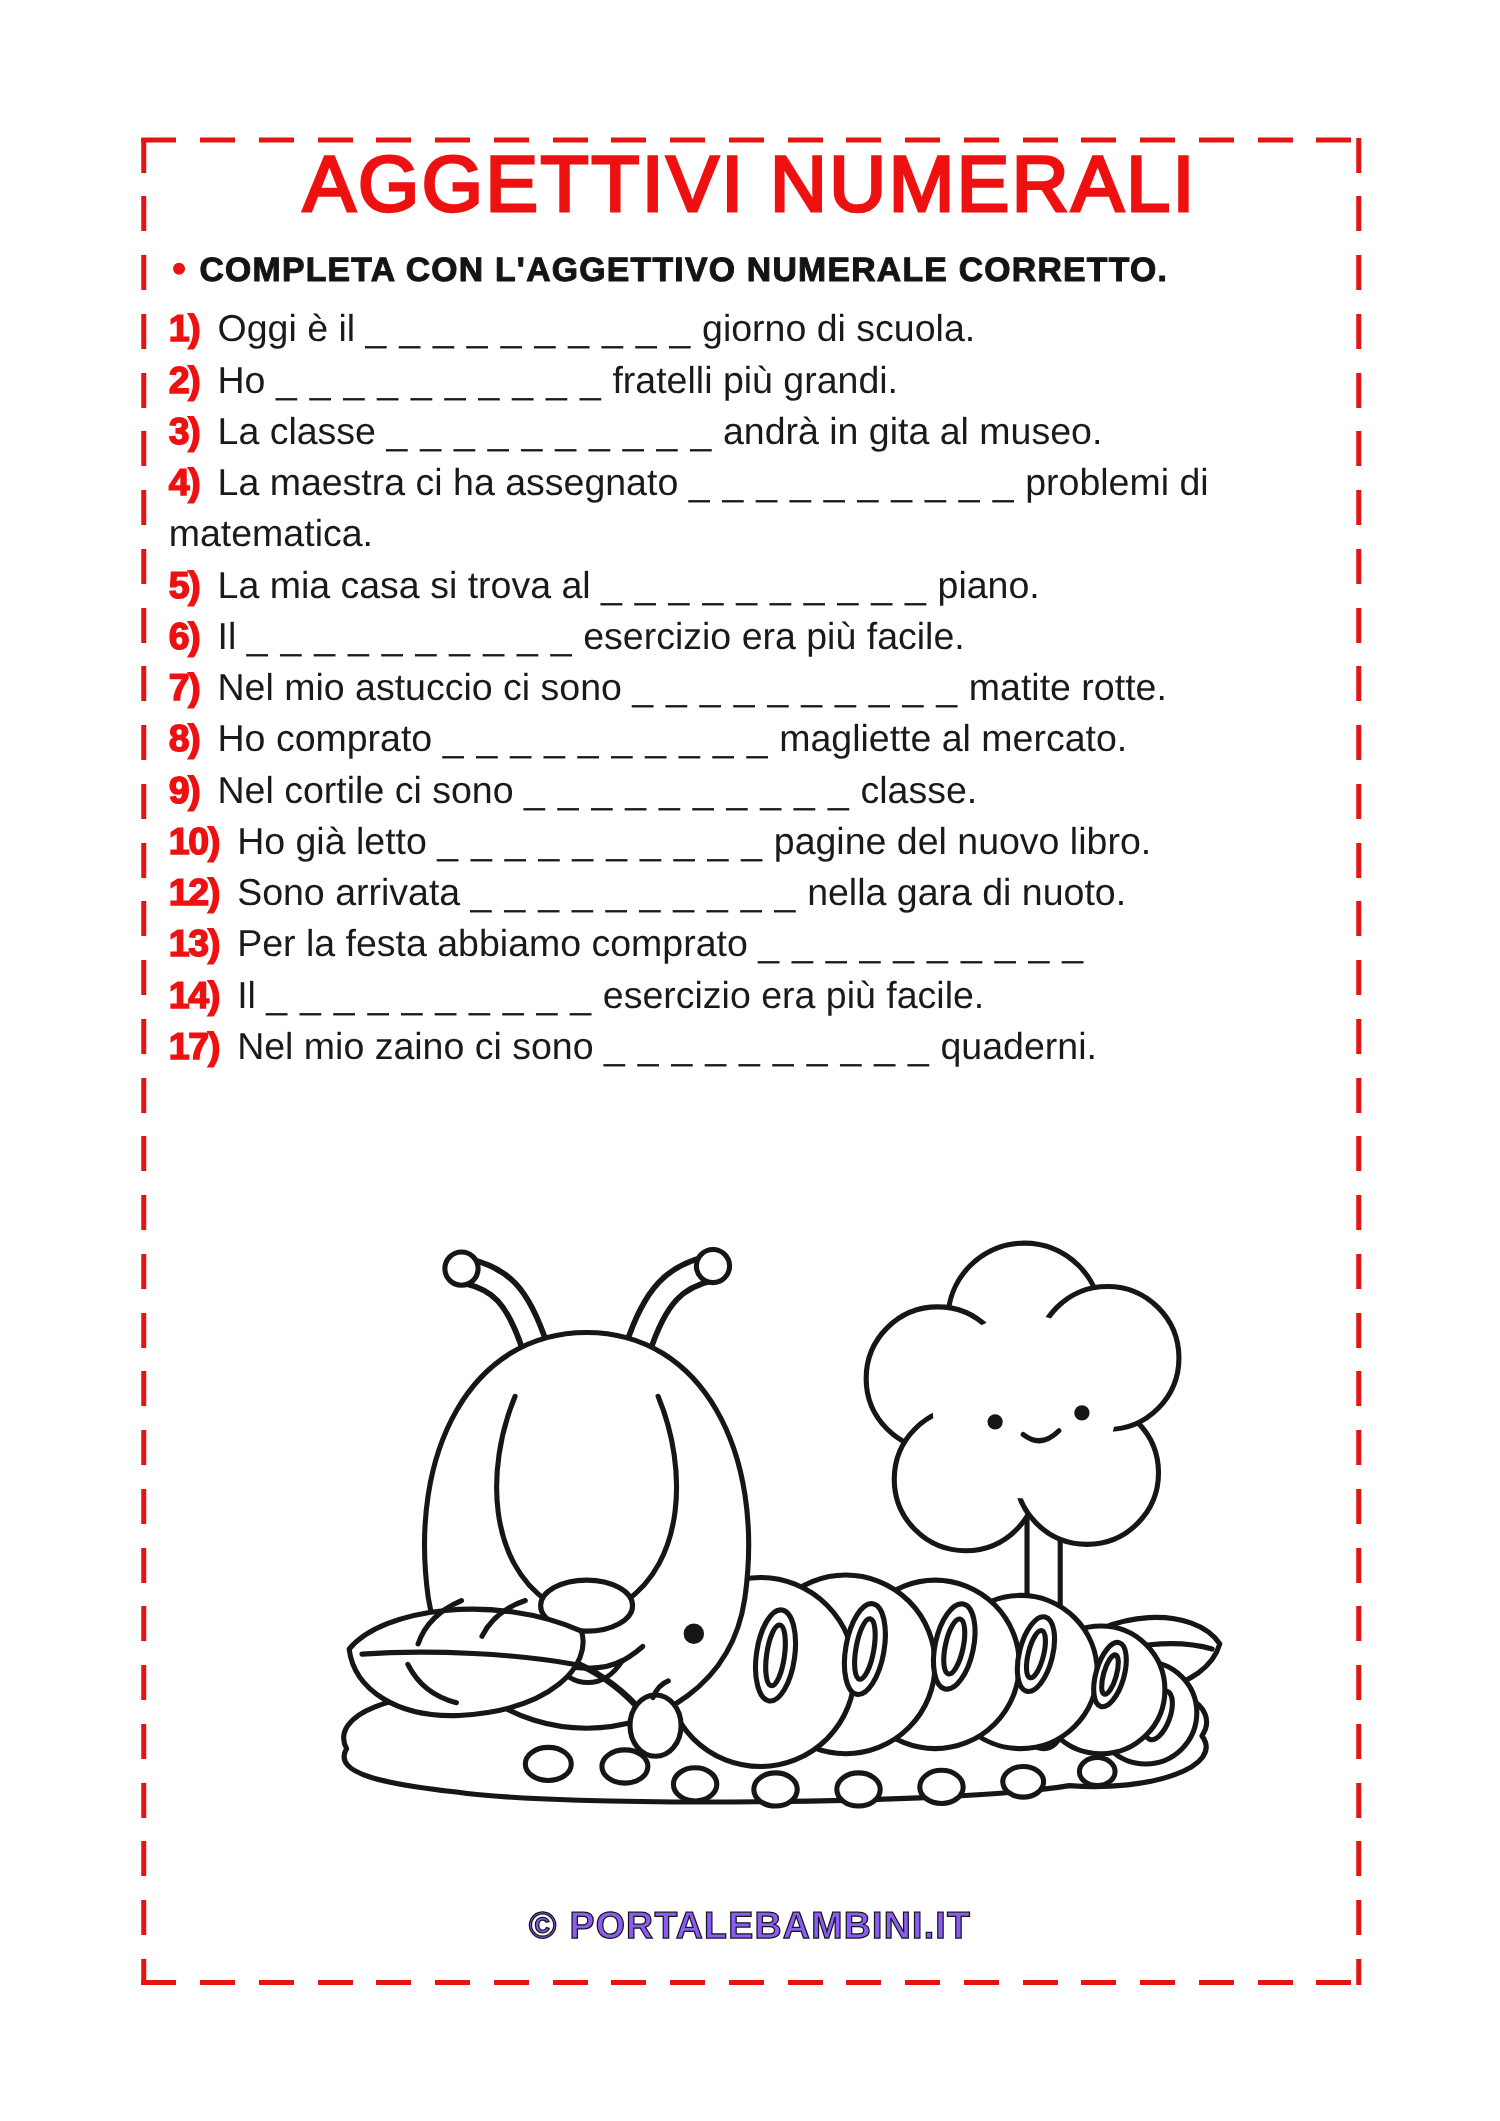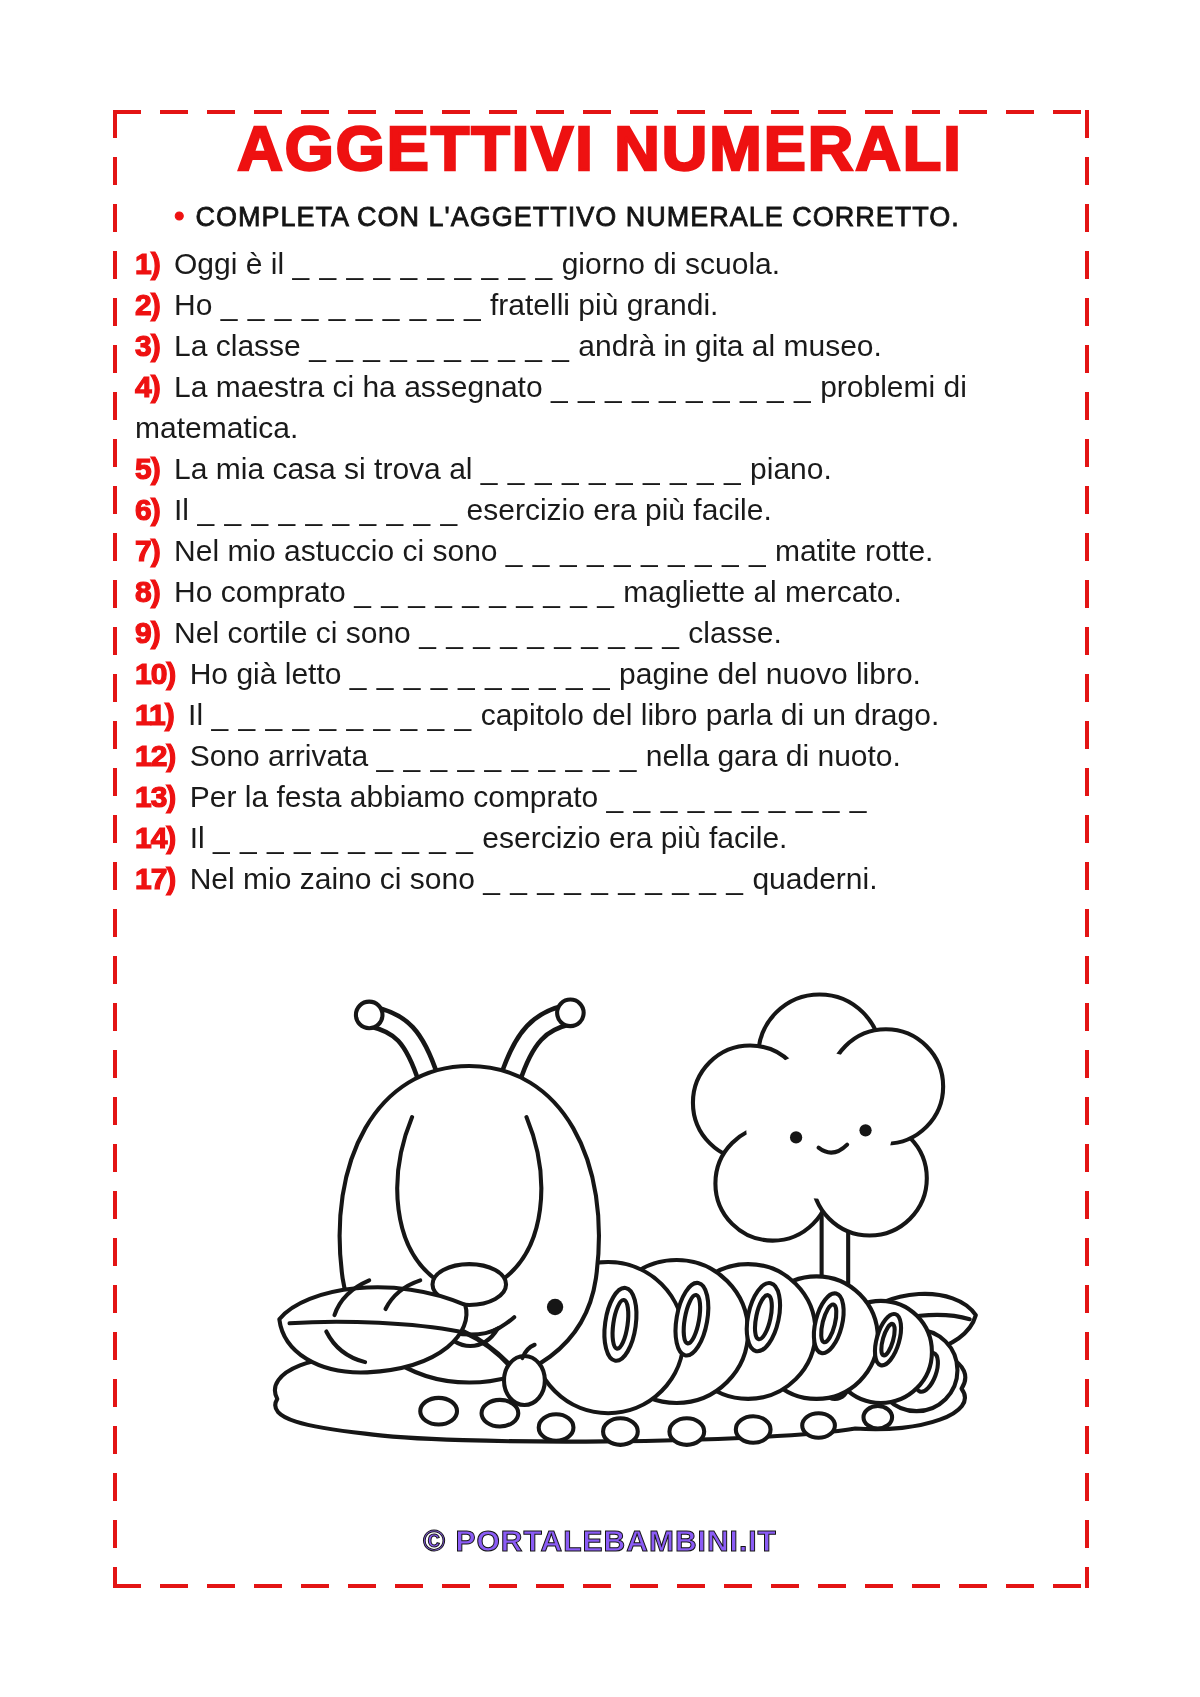--- a/index.html
+++ b/index.html
@@ -17,32 +17,31 @@
   .fe-bottom { left: 113px; top: 1584px; width: 976px; height: 4px;
                background: repeating-linear-gradient(90deg, #e31414 0 28px, transparent 28px 47px); }
   .fe-left   { left: 113px; top: 110px;  width: 4px;  height: 1478px;
                background: repeating-linear-gradient(180deg, #e31414 0 28px, transparent 28px 47px); }
   .fe-right  { left: 1085px; top: 110px; width: 4px;  height: 1478px;
                background: repeating-linear-gradient(180deg, #e31414 0 28px, transparent 28px 47px); }
 
   .title {
     position: absolute; left: 135px; top: 112px; width: 930px;
     text-align: center;
-    font-size: 63px; font-weight: 700; letter-spacing: 2px;
+    font-size: 63px; font-weight: 400; letter-spacing: 2px;
     color: #ee1111;
     -webkit-text-stroke: 2.5px #ee1111;
     white-space: nowrap;
   }
   .instruction {
     position: absolute; left: 138px; top: 199px; width: 930px;
-    font-size: 27px; font-weight: 400; letter-spacing: 1px;
+    font-size: 27px; font-weight: 700; letter-spacing: 1px;
     color: #141414;
     -webkit-text-stroke: 0.8px #141414;
     white-space: nowrap;
-    margin-left: 36px;
   }
   .instruction .bullet {
     color: #ee1111; -webkit-text-stroke: 1px #ee1111;
     font-size: 30px; margin-right: 10px;
   }
   .items {
     position: absolute; left: 135px; top: 243px; width: 932px;
     font-size: 30px; color: #1a1a1a; line-height: 41px;
   }
   .item { margin: 0; }
@@ -133,26 +132,20 @@
     <span class="num">9)</span>
     <span>Nel cortile ci sono</span>
     <span class="blank">_ _ _ _ _ _ _ _ _ _</span>
     <span>classe.</span>
   </div>
   <div class="item">
     <span class="num">10)</span>
     <span>Ho già letto</span>
     <span class="blank">_ _ _ _ _ _ _ _ _ _</span>
     <span>pagine del nuovo libro.</span>
-  </div>
-  <div class="item">
-    <span class="num">11)</span>
-    <span>Il</span>
-    <span class="blank">_ _ _ _ _ _ _ _ _ _</span>
-    <span>capitolo del libro parla di un drago.</span>
   </div>
   <div class="item">
     <span class="num">12)</span>
     <span>Sono arrivata</span>
     <span class="blank">_ _ _ _ _ _ _ _ _ _</span>
     <span>nella gara di nuoto.</span>
   </div>
   <div class="item">
     <span class="num">13)</span>
     <span>Per la festa abbiamo comprato</span>

